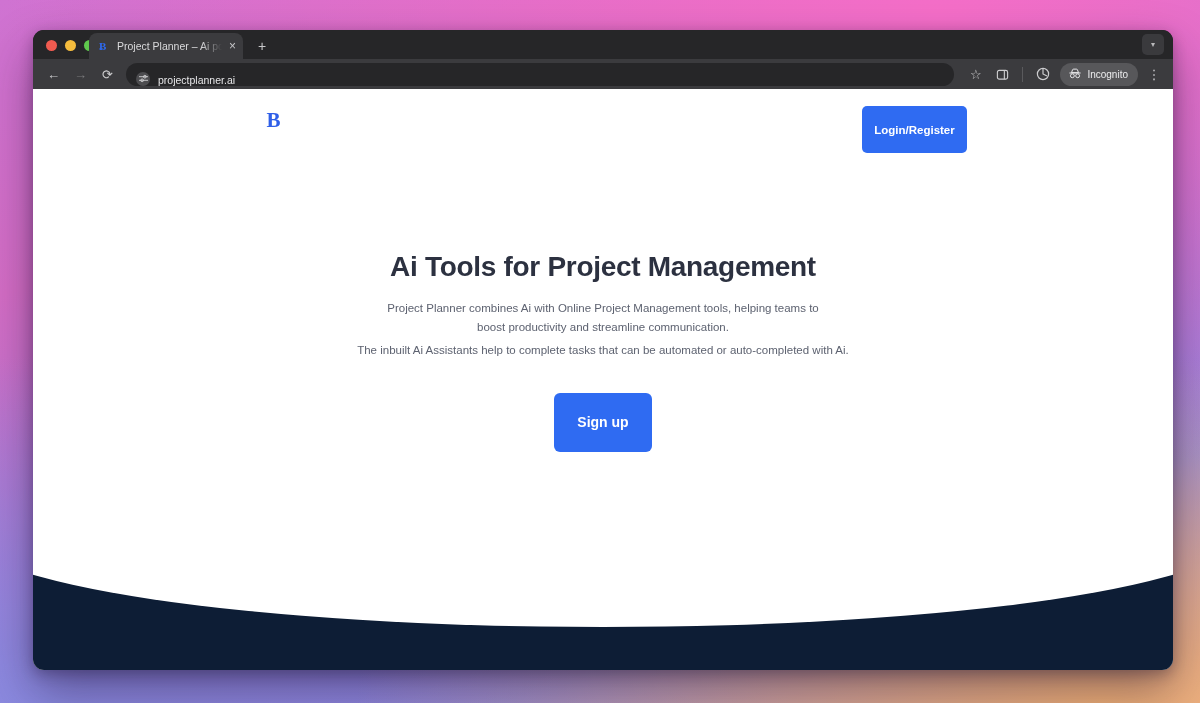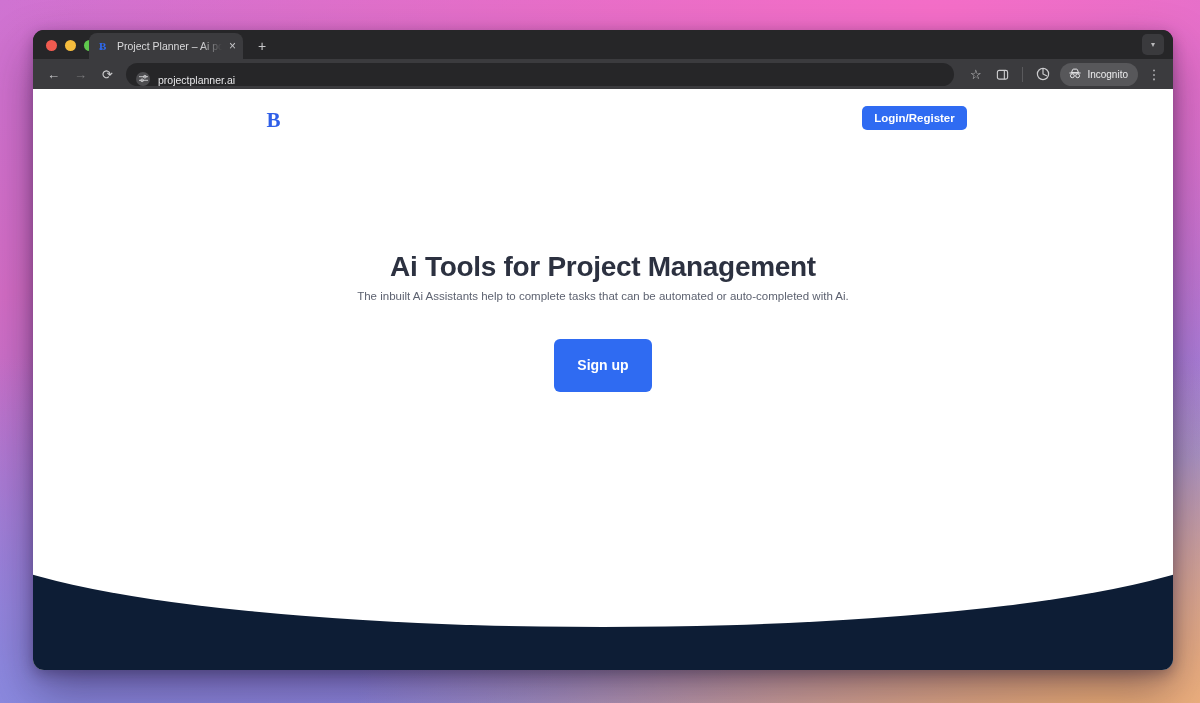--- a/index.html
+++ b/index.html
@@ -95,35 +95,35 @@
     letter-spacing:-1px; line-height:1;
   }
   .nav-links {
     position:absolute; left:510px; top:0; height:62px; display:flex;
     align-items:center; gap:20px;
   }
   .nav-link { font-size:13.5px; color:#4c4f57; white-space:nowrap; }
   .nav-link.with-caret { display:flex; align-items:center; gap:6px; }
   .caret { font-size:7px; color:#9aa0ab; }
   .btn-login {
-    position:absolute; left:829px; top:17px; width:105px; height:24px;
+    position:absolute; left:829px; top:17px; width:105px; height:47px;
     background:#2f6bf2; border-radius:5px; color:#fff; font-size:11.5px;
     font-weight:bold; display:flex; align-items:center; justify-content:center;
   }
 
   .hero { position:relative; z-index:3; text-align:center; padding-top:100px; }
   .hero h1 {
     font-size:28px; color:#2c3140; font-weight:bold; letter-spacing:-.3px;
   }
   .hero p {
     font-size:11.5px; color:#5d6270; line-height:1.65; margin-top:16px;
   }
   .hero p.second { margin-top:4px; }
   .btn-signup {
-    margin:33px auto 0; width:98px; height:53px; background:#2f6bf2;
+    margin:33px auto 0; width:98px; height:59px; background:#2f6bf2;
     border-radius:6px; color:#fff; font-size:14px; font-weight:bold;
     display:flex; align-items:center; justify-content:center;
   }
 
   
   .dark-section {
     position:absolute; left:0; right:0; top:440px; bottom:0;
     background:#0d1d35; z-index:1;
   }
   .curve {
@@ -211,18 +211,19 @@
 
     <div class="site-nav">
       <div class="logo">
         <b>B</b>
       </div>
       <div class="btn-login">Login/Register</div>
     </div>
 
     <div class="hero">
       <h1>Ai Tools for Project Management</h1>
+      <p style="width:450px;margin-left:auto;margin-right:auto;">Project Planner combines Ai with Online Project Management tools, helping teams to boost productivity and streamline communication.</p>
       <p class="second" style="width:620px;margin-left:auto;margin-right:auto;">The inbuilt Ai Assistants help to complete tasks that can be automated or auto-completed with Ai.</p>
       <div class="btn-signup">Sign up</div>
     </div>
 
   </div>
 </div>
 
 </body></html>

